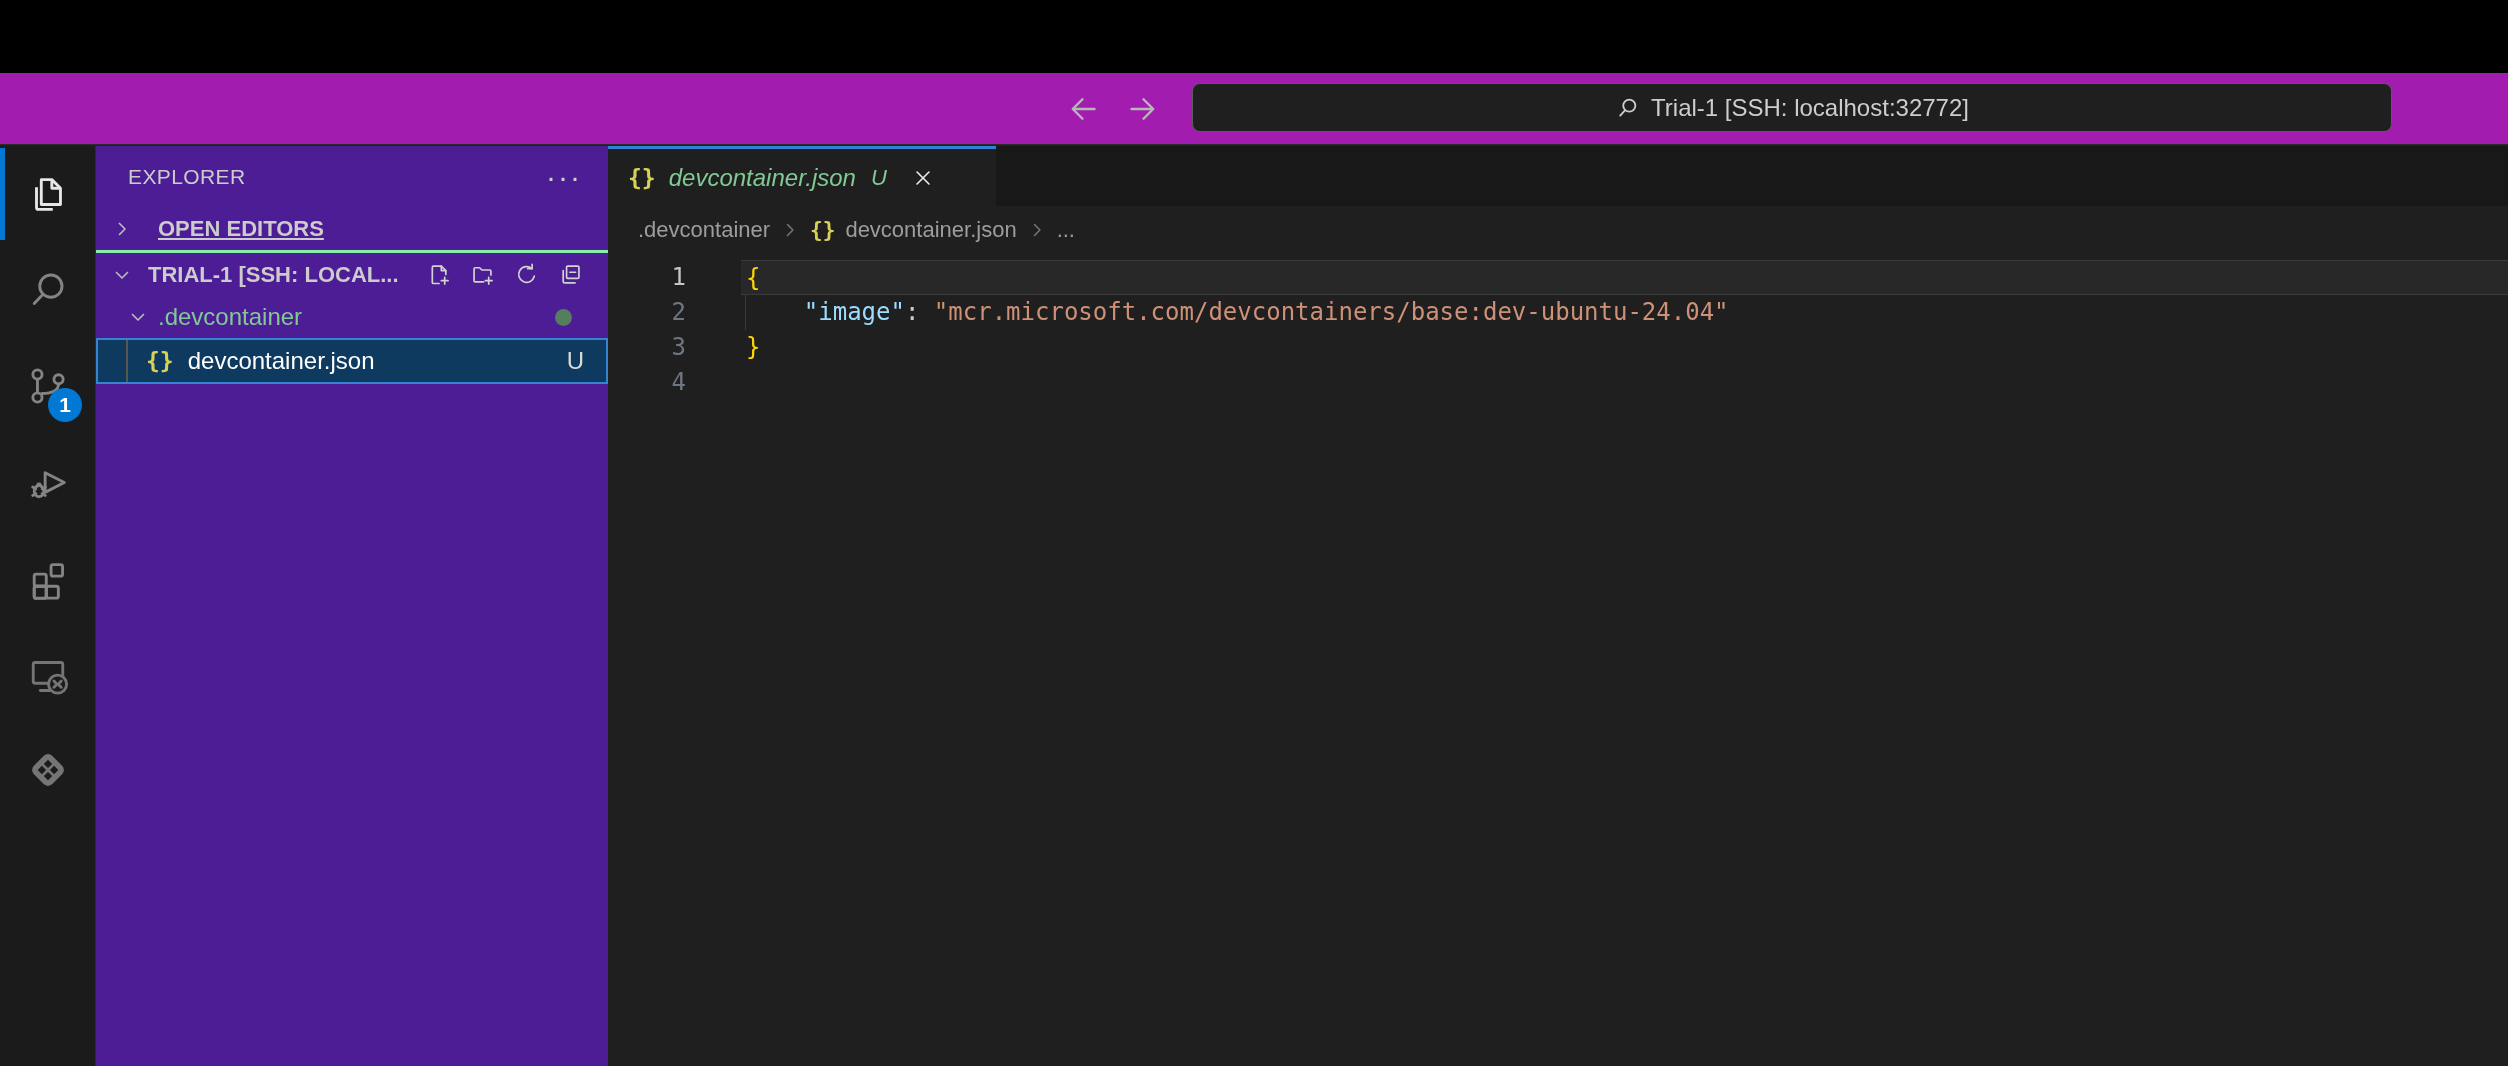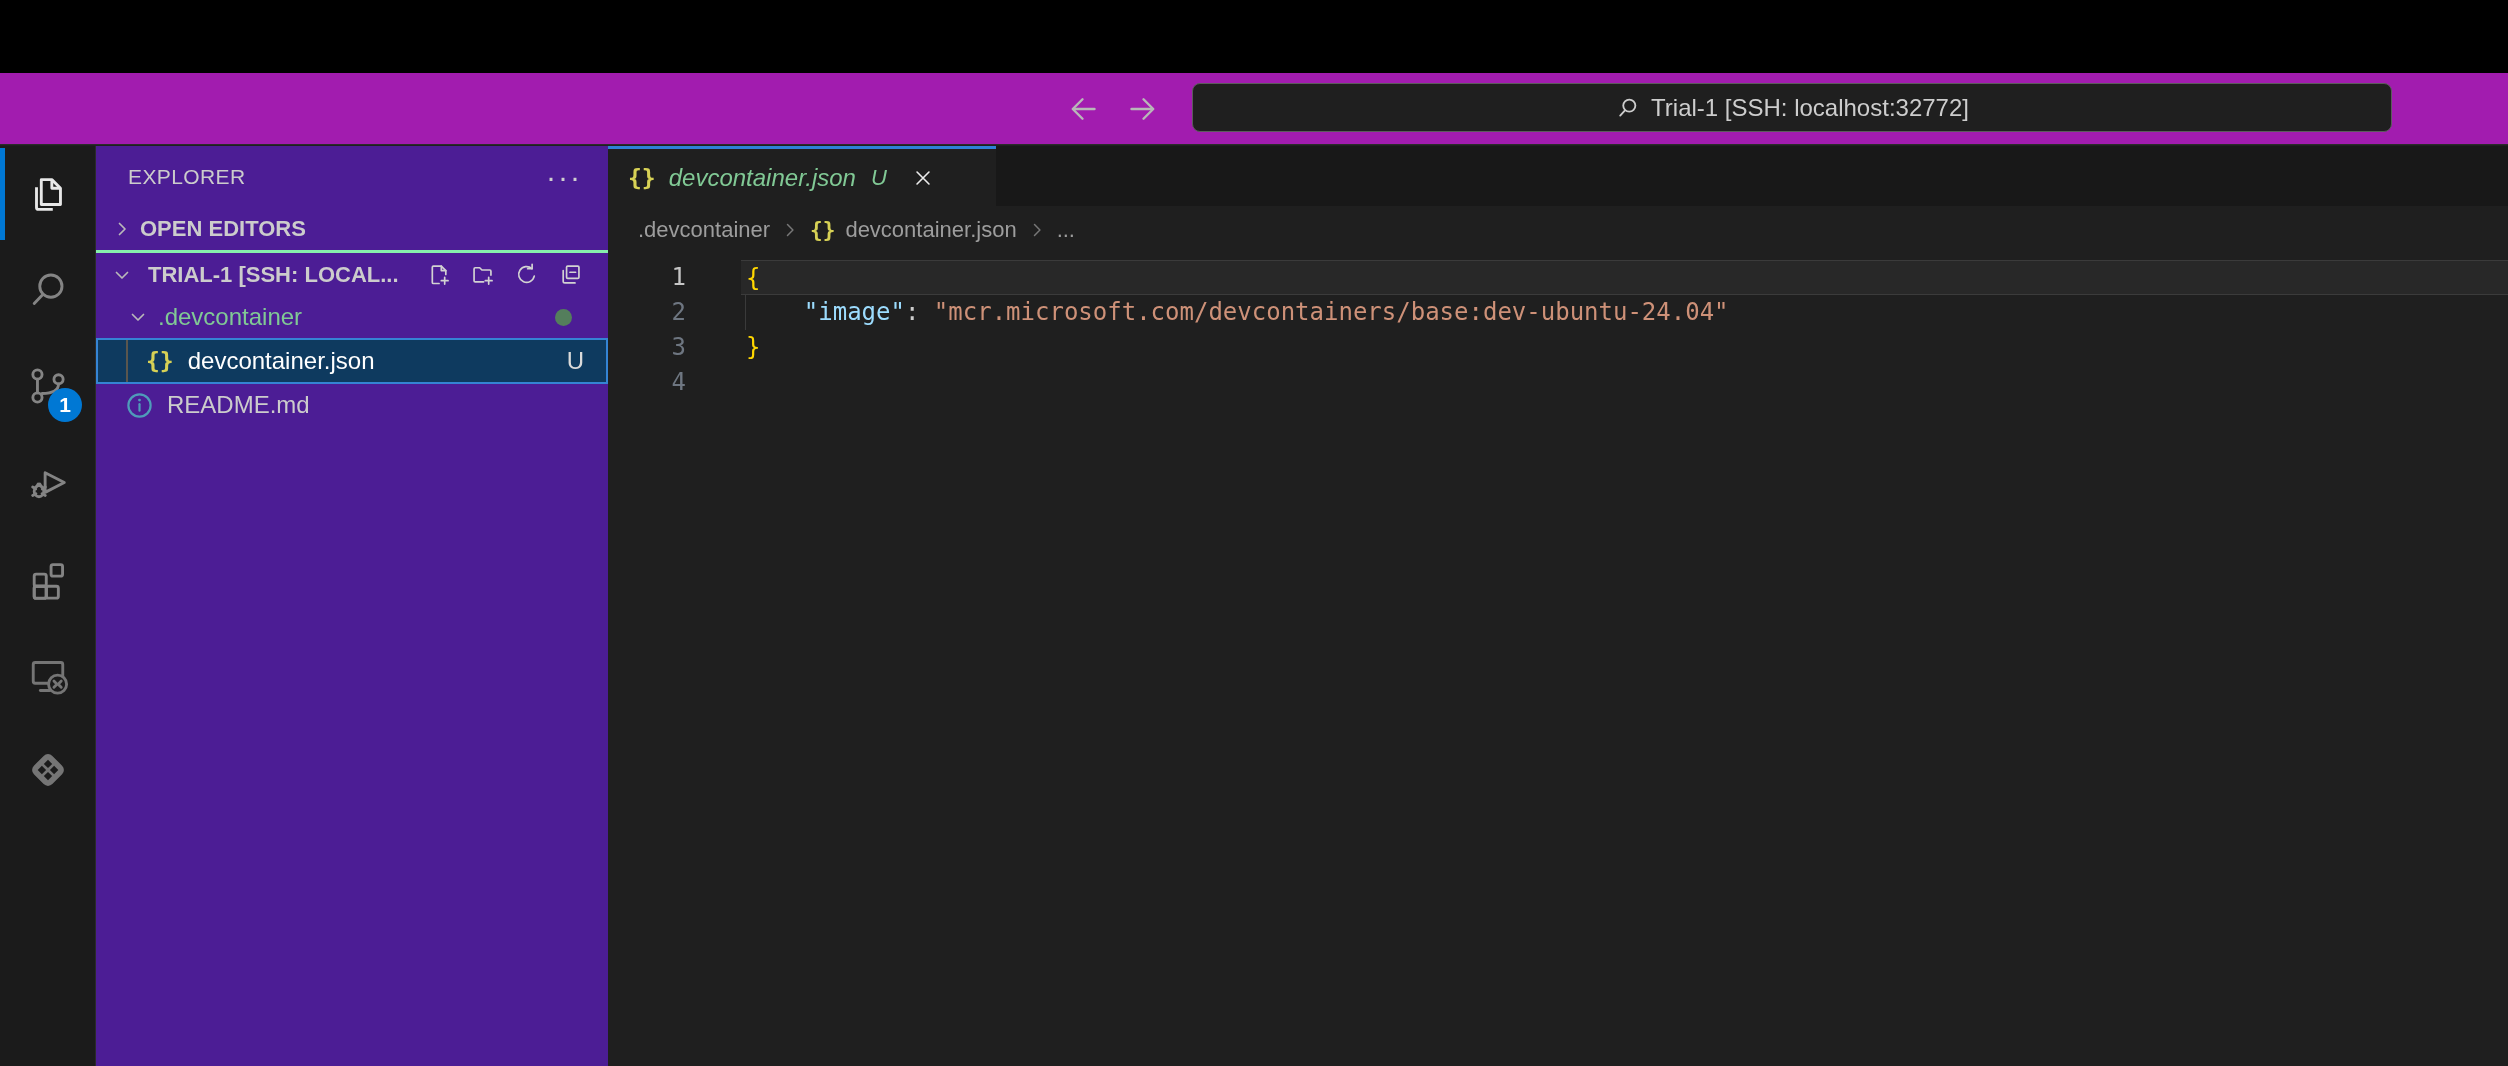--- a/index.html
+++ b/index.html
@@ -29,21 +29,21 @@
   .scm-badge { position:absolute; right:14px; bottom:12px; width:34px; height:34px;
                border-radius:50%; background:#0078d4; color:#fff; font-size:21px;
                font-weight:bold; display:flex; align-items:center; justify-content:center; }
 
   
   .sidebar { width:512px; background:#4c1d95; color:#cccccc; }
   .sb-header { height:62px; display:flex; align-items:center; padding:0 26px 0 32px; }
   .sb-title { font-size:21px; letter-spacing:0.4px; color:#cccccc; }
   .sb-ellipsis { margin-left:auto; font-size:30px; color:#cfcfcf; letter-spacing:2px; line-height:10px; }
   .sb-row { display:flex; align-items:center; font-size:22px; font-weight:bold; }
-  .row-open-editors { height:42px; padding-left:14px; gap:6px; }
+  .row-open-editors { height:42px; padding-left:14px; gap:24px;text-decoration:underline; }
   .row-workspace { height:46px; padding-left:14px; padding-right:24px; gap:14px;
                    border-top:3px solid #86efac; }
   .ws-actions { margin-left:auto; display:flex; gap:17px; color:#d2d2d2; }
   .ws-actions svg { width:27px; height:27px; }
   .chev { width:24px; height:24px; color:#b9b9b9; flex:0 0 auto; }
   .tree-row { height:42px; display:flex; align-items:center; font-size:24px; color:#cccccc; }
   .row-devcontainer { padding-left:30px; padding-right:36px; gap:8px; color:#81c995; }
   .git-dot { margin-left:auto; width:17px; height:17px; border-radius:50%; background:#547e5c; }
   .row-devjson { position:relative; height:46px; background:#0e3a5f;
                  border:2px solid #3584d4; padding-left:48px; gap:14px; color:#ffffff; }
@@ -209,28 +209,20 @@
         </svg>
       <span>.devcontainer</span>
       <span class="git-dot"></span>
     </div>
     <div class="tree-row row-devjson">
       <span class="tree-guide"></span>
       <span class="json-glyph">{}</span>
       <span>devcontainer.json</span>
       <span class="u-badge">U</span>
     </div>
-    <div class="tree-row row-readme">
-      <svg class="info-icon" viewBox="0 0 24 24" fill="none" stroke="currentColor" stroke-width="1.7" stroke-linecap="round">
-          <circle cx="12" cy="12" r="8.6"></circle>
-          <path d="M12 11v5"></path>
-          <circle cx="12" cy="7.8" r="1.1" fill="currentColor" stroke="none"></circle>
-        </svg>
-      <span>README.md</span>
-    </div>
   </div>
 
   <div class="editor-col">
     <div class="tab-bar">
       <div class="tab">
         <span class="json-glyph">{}</span>
         <span class="tab-label">devcontainer.json</span>
         <span class="tab-dirty">U</span>
         <svg class="tab-close" viewBox="0 0 24 24" fill="none" stroke="currentColor" stroke-width="1.5" stroke-linecap="round">
             <path d="M6.5 6.5l11 11M17.5 6.5l-11 11"></path>

